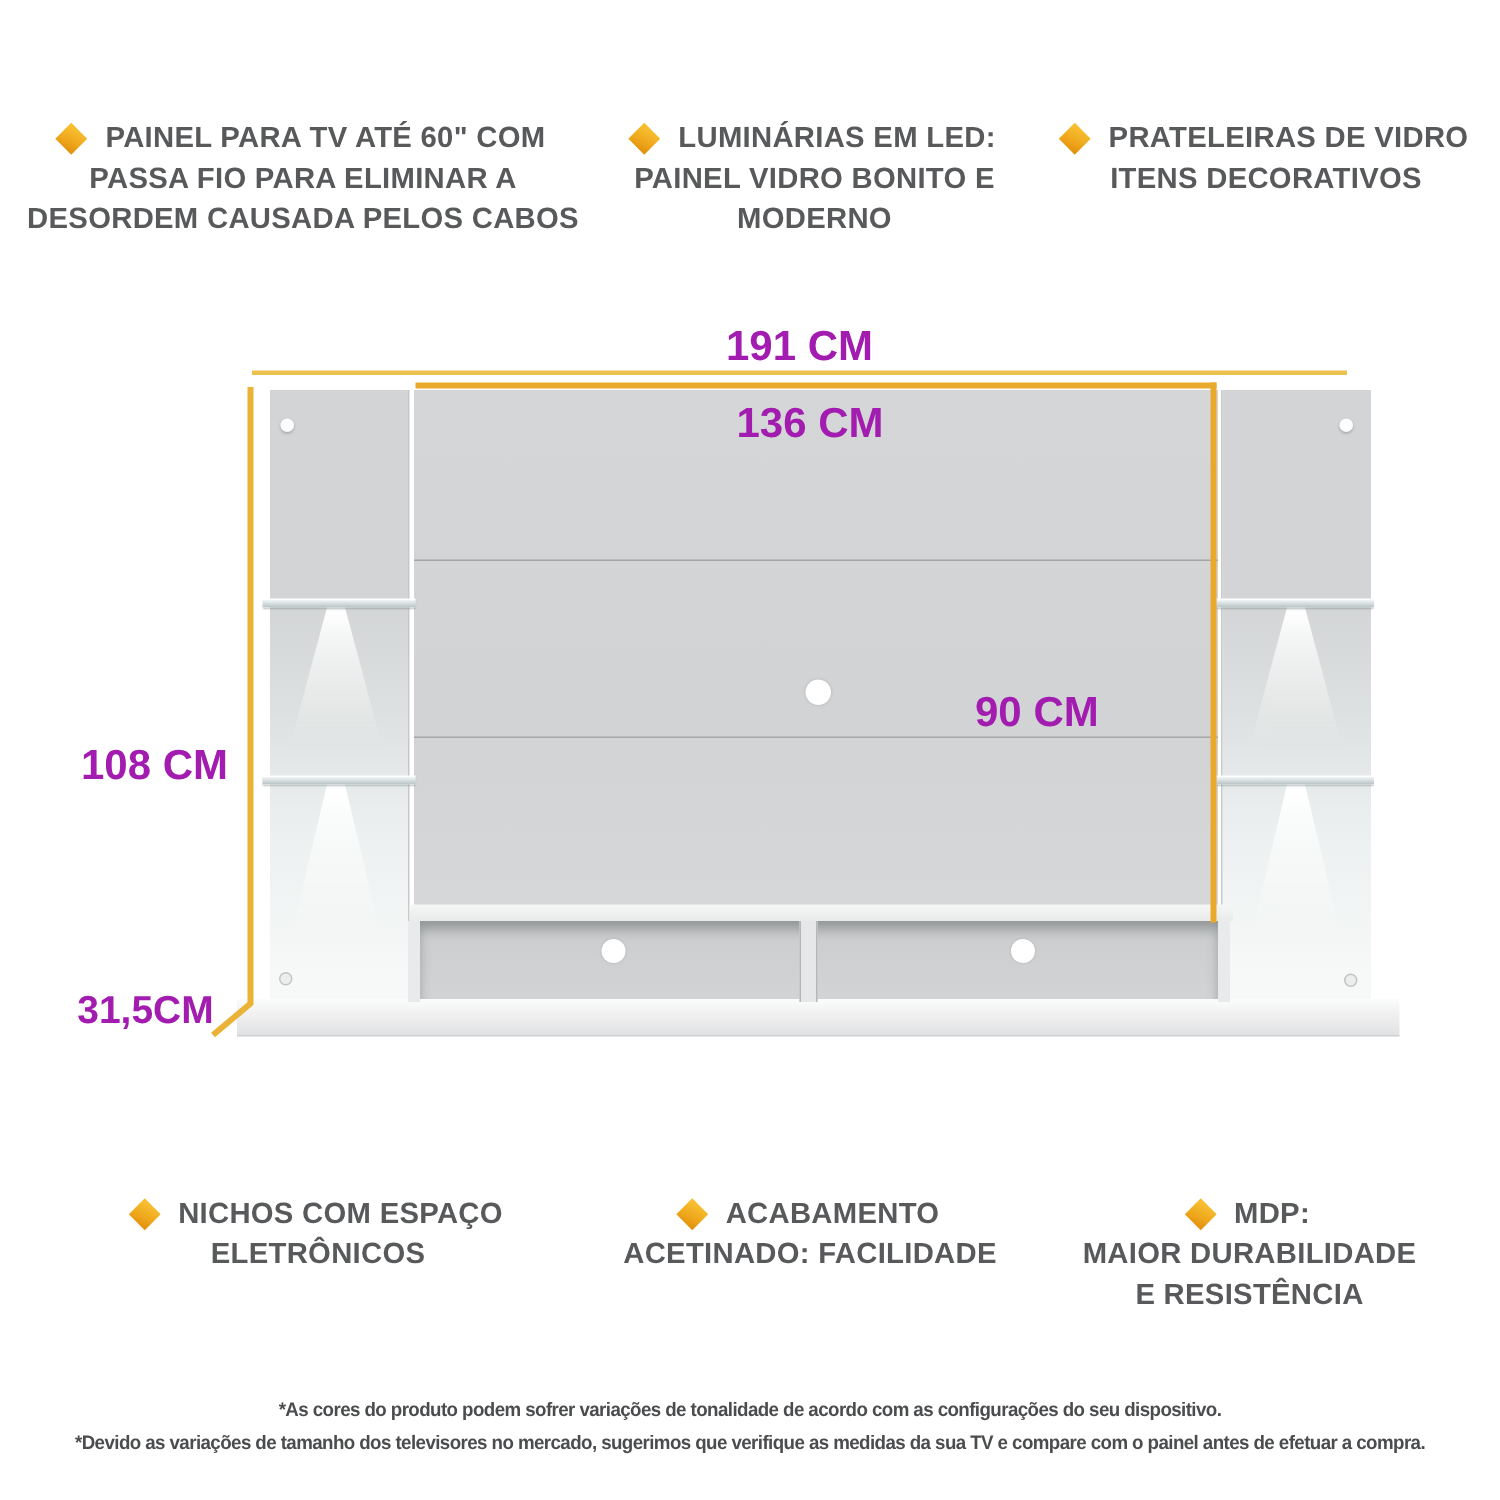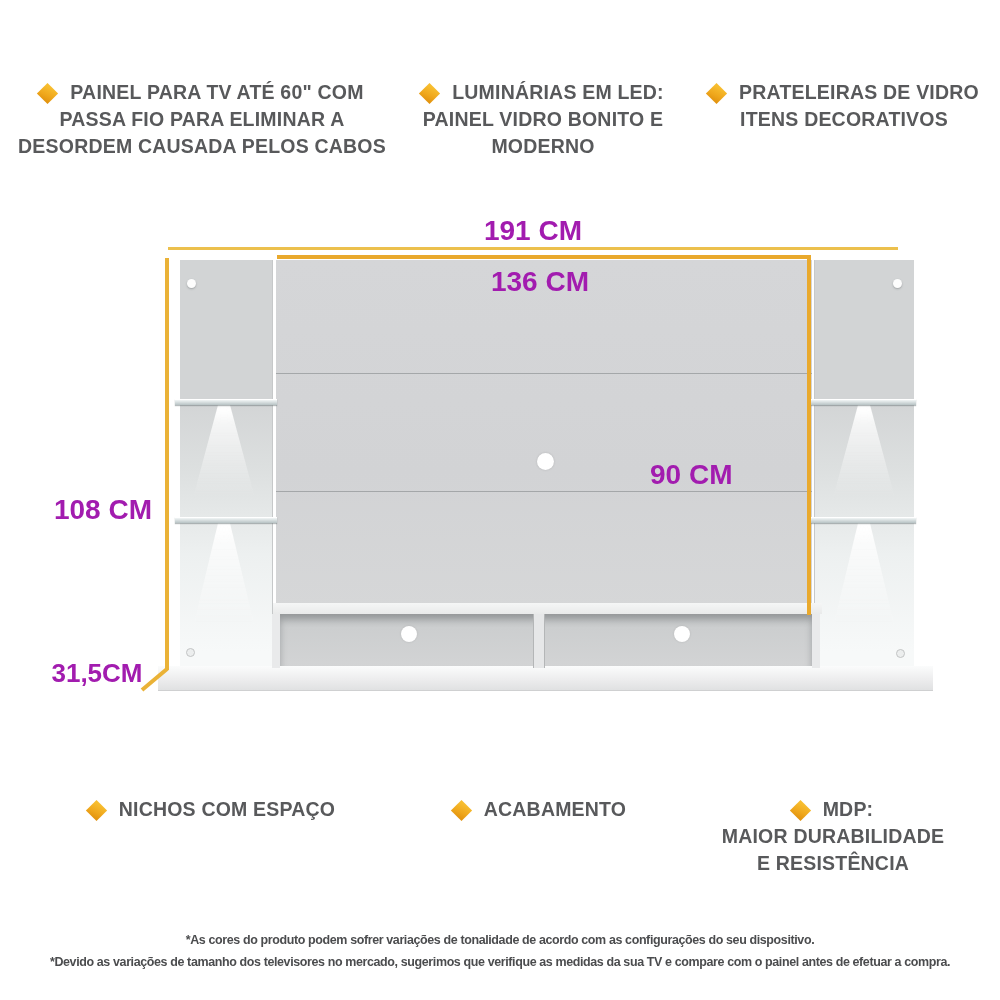--- a/index.html
+++ b/index.html
@@ -145,23 +145,25 @@
     <div class="cone c4"></div>
 
     <div class="yline y136-top"></div>
     <div class="yline y136-right"></div>
     <span class="dim-label lbl-136">136 CM</span>
     <span class="dim-label lbl-90">90 CM</span>
   </div>
 
   <div class="feature fb1">
     <div><span class="diamond"></span><span>NICHOS COM ESPAÇO</span></div>
+    <div>ELETRÔNICOS</div>
   </div>
   <div class="feature fb2">
     <div><span class="diamond"></span><span>ACABAMENTO</span></div>
+    <div>ACETINADO: FACILIDADE</div>
   </div>
   <div class="feature fb3">
     <div><span class="diamond"></span><span>MDP:</span></div>
     <div>MAIOR DURABILIDADE</div>
     <div>E RESISTÊNCIA</div>
   </div>
 
   <div class="footnote fn1">*As cores do produto podem sofrer variações de tonalidade de acordo com as configurações do seu dispositivo.</div>
   <div class="footnote fn2">*Devido as variações de tamanho dos televisores no mercado, sugerimos que verifique as medidas da sua TV e compare com o painel antes de efetuar a compra.</div>
 </div>

